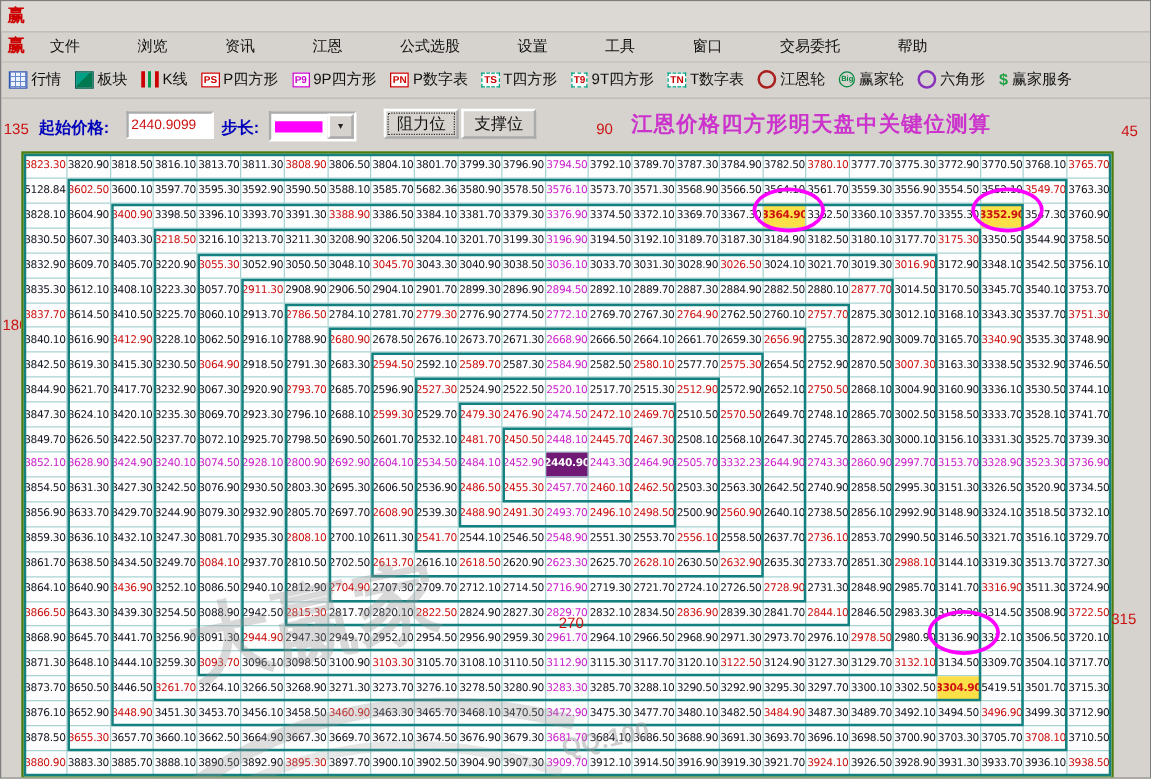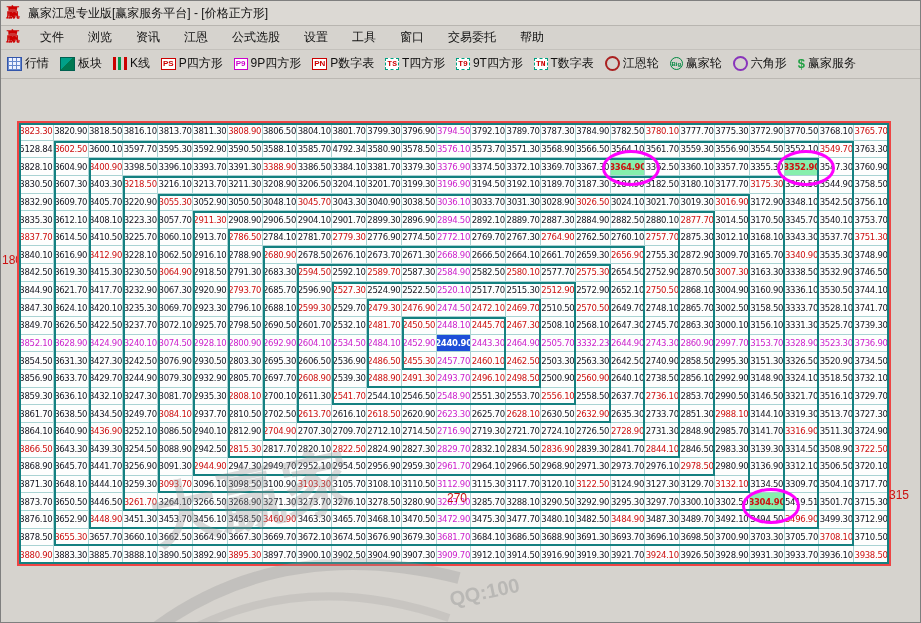--- a/index.html
+++ b/index.html
@@ -4,38 +4,38 @@
 <style>
   html,body{margin:0;padding:0;}
   body{font-family:"Liberation Sans","DejaVu Sans",sans-serif;}
   .win{position:relative;width:921px;height:623px;background:#d6d3ce;overflow:hidden;border:1px solid #7f7f7f;box-sizing:border-box;}
   
   .titlebar{position:absolute;left:0;top:0;width:100%;height:24px;background:#dcd9d4;border-bottom:1px solid #b8b5b0;display:flex;align-items:center;}
   .logo{color:#cc0000;font-weight:bold;font-size:14px;margin:0 8px 0 5px;}
   .title-text{font-size:12px;color:#111;}
   
   .menubar{position:absolute;left:0;top:24px;width:100%;height:24px;display:flex;align-items:center;border-bottom:1px solid #c4c1bc;}
-  .menu-items{display:flex;}
+  .menu-items{display:flex;gap:22px;}
   .menu-item{font-size:12px;color:#111;padding:3px 12px;cursor:default;}
   
   .toolbar{position:absolute;left:0;top:48px;width:100%;height:30px;display:flex;align-items:center;border-bottom:1px solid #bbb8b3;padding-left:6px;box-sizing:border-box;}
   .titem{display:flex;align-items:center;margin-right:11px;}
   .tlabel{font-size:12px;color:#111;margin-left:3px;}
   .ticon{display:inline-flex;align-items:center;justify-content:center;font-weight:bold;}
   .i-table{width:13px;height:12px;border:1px solid #3355aa;background:
      repeating-linear-gradient(0deg,#6688cc 0 1px,transparent 1px 4px),
      repeating-linear-gradient(90deg,#6688cc 0 1px,transparent 1px 4px),#eef2ff;}
   .i-blocks{width:13px;height:12px;background:
      linear-gradient(135deg,#00a088 0 45%,#007850 45% 100%);border:1px solid #006050;}
   .i-candle{width:14px;height:13px;background:
      repeating-linear-gradient(90deg,#cc0000 0 3px,transparent 3px 5px,#00984c 5px 8px,transparent 8px 11px,#cc0000 11px 14px);}
   .badge{font-size:8px;line-height:10px;padding:0 1px;border:1px solid currentColor;background:#fff;}
   .b-red{color:#cc0000;}
   .b-mag{color:#cc00cc;text-align:center;}
-  .b-teal{color:#cc0000;border:1px dashed #00a080;font-family:Liberation Mono, monospace;}
+  .b-teal{color:#cc0000;border:1px dashed #00a080;}
   .i-wheel{width:11px;height:11px;border:2px double #aa2020;border-radius:50%;}
   .i-bigwheel{width:11px;height:11px;border:1px solid #008840;border-radius:50%;color:#008840;font-size:6px;}
   .i-hex{width:11px;height:11px;border:2px double #8833bb;border-radius:50%;}
   .i-dollar{color:#22a044;font-size:13px;font-weight:bold;}
   
   .controls{position:absolute;left:0;top:79px;width:100%;height:40px;}
   .deg{position:absolute;color:#cc1111;font-size:12px;}
   .deg-135{left:2px;top:16px;}
   .deg-90{left:476px;top:16px;}
   .deg-45{left:896px;top:18px;}
@@ -47,46 +47,45 @@
   .step-label{left:176px;top:13px;}
   .start-input{position:absolute;left:100px;top:9px;width:62px;height:18px;border:2px inset #fff;background:#fff;color:#cc1111;font-size:11px;font-family:"Liberation Sans",sans-serif;padding:0 2px;}
   .combo{position:absolute;left:214px;top:9px;width:66px;height:20px;border:2px inset #fff;background:#fff;display:flex;align-items:center;}
   .swatch{width:38px;height:9px;background:#ff00ff;margin-left:3px;}
   .combo-btn{position:absolute;right:0;top:0;width:17px;height:16px;background:#d6d3ce;border:2px outset #fff;font-size:7px;color:#222;display:flex;align-items:center;justify-content:center;}
   .btn95{position:absolute;top:7px;height:24px;background:#d6d3ce;border:2px outset #fff;font-size:13px;color:#111;font-family:"Liberation Sans",sans-serif;}
   .btn-res{left:306px;width:60px;outline:1px dotted #333;outline-offset:-4px;}
   .btn-sup{left:368px;width:60px;}
   .banner{position:absolute;left:504px;top:8px;color:#cc33cc;font-size:17px;font-weight:bold;letter-spacing:1px;}
   
-  .grid-wrap{position:absolute;left:16px;top:120px;width:874px;height:445px;background:#fdfefd;border:2px solid #ef4444;box-sizing:border-box;}
+  .grid-wrap{position:absolute;left:16px;top:120px;width:874px;height:502px;background:#fdfefd;border:2px solid #4d7c0f;box-sizing:border-box;}
   .grid{position:absolute;inset:0;display:grid;grid-template-columns:repeat(25,1fr);grid-template-rows:repeat(25,1fr);}
   .cell{border-right:1px solid #a9d3d3;border-bottom:1px solid #a9d3d3;font-size:8.5px;letter-spacing:-0.3px;display:flex;align-items:center;justify-content:center;overflow:hidden;white-space:nowrap;font-family:"DejaVu Sans",sans-serif;}
   .c-blk{color:#151520;}
   .c-red{color:#cc1111;}
   .c-mag{color:#cc22cc;}
-  .c-center{background:#1d4ed8;color:#ffffff;font-weight:bold;}
-  .c-yellow{background:#86efac;color:#cc1111;font-weight:bold;}
+  .c-center{background:#701a75;color:#ffffff;font-weight:bold;}
+  .c-yellow{background:#fde047;color:#cc1111;font-weight:bold;}
   .ring{position:absolute;border:2px solid #148080;pointer-events:none;box-sizing:border-box;}
   .hl-circle{position:absolute;border:3px solid #ff00ff;border-radius:50%;pointer-events:none;box-sizing:border-box;}
   
   .wm{position:absolute;pointer-events:none;color:rgba(150,150,150,0.35);}
   .wm-brand{left:130px;top:330px;font-size:68px;font-weight:bold;transform:rotate(-12deg);}
   .wm-qq{left:430px;top:458px;font-size:20px;font-weight:bold;transform:rotate(-12deg);color:rgba(150,150,150,0.45);}
   .wm-swoosh{left:120px;top:400px;}
   
   .footer-text{position:absolute;left:0;top:585px;width:100%;text-align:center;color:#c838c8;font-size:21px;font-weight:bold;letter-spacing:1px;}
 </style>
 </head>
 <body>
 
 <div class="win">
 
   <div class="titlebar">
     <span class="logo">赢</span>
-    <span class="title-text">赢家江恩专业版[赢家服务平台] - [价格正方形]</span>
   </div>
 
   <div class="menubar">
     <span class="logo">赢</span>
     <span class="menu-items" id="menu-items">
         <span class="menu-item">文件</span>
         <span class="menu-item">浏览</span>
         <span class="menu-item">资讯</span>
         <span class="menu-item">江恩</span>
         <span class="menu-item">公式选股</span>
@@ -146,20 +145,35 @@
       <span class="titem">
         <span class="ticon i-hex"></span>
         <span class="tlabel">六角形</span>
       </span>
       <span class="titem">
         <span class="ticon i-dollar">$</span>
         <span class="tlabel">赢家服务</span>
       </span>
     </div>
 
+  <div class="controls">
+    <span class="deg deg-135">135</span>
+    <span class="lbl-blue start-label">起始价格:</span>
+    <input class="start-input" value="2440.9099" style="">
+    <span class="lbl-blue step-label">步长:</span>
+    <span class="combo">
+      <span class="swatch"></span>
+      <span class="combo-btn">▼</span>
+    </span>
+    <button class="btn95 btn-res">阻力位</button>
+    <button class="btn95 btn-sup">支撑位</button>
+    <span class="deg deg-90">90</span>
+    <span class="banner">江恩价格四方形明天盘中关键位测算</span>
+    <span class="deg deg-45">45</span>
+  </div>
 
   <span class="deg deg-180">180</span>
 
   <div class="grid-wrap">
     <div class="grid" id="price-grid">
         <div class="cell c-red">3823.30</div>
         <div class="cell c-blk">3820.90</div>
         <div class="cell c-blk">3818.50</div>
         <div class="cell c-blk">3816.10</div>
         <div class="cell c-blk">3813.70</div>
@@ -185,21 +199,21 @@
         <div class="cell c-red">3765.70</div>
         <div class="cell c-blk">5128.84</div>
         <div class="cell c-red">3602.50</div>
         <div class="cell c-blk">3600.10</div>
         <div class="cell c-blk">3597.70</div>
         <div class="cell c-blk">3595.30</div>
         <div class="cell c-blk">3592.90</div>
         <div class="cell c-blk">3590.50</div>
         <div class="cell c-blk">3588.10</div>
         <div class="cell c-blk">3585.70</div>
-        <div class="cell c-blk">4792.34</div>
+        <div class="cell c-blk">5682.36</div>
         <div class="cell c-blk">3580.90</div>
         <div class="cell c-blk">3578.50</div>
         <div class="cell c-mag">3576.10</div>
         <div class="cell c-blk">3573.70</div>
         <div class="cell c-blk">3571.30</div>
         <div class="cell c-blk">3568.90</div>
         <div class="cell c-blk">3566.50</div>
         <div class="cell c-blk">3564.10</div>
         <div class="cell c-blk">3561.70</div>
         <div class="cell c-blk">3559.30</div>

